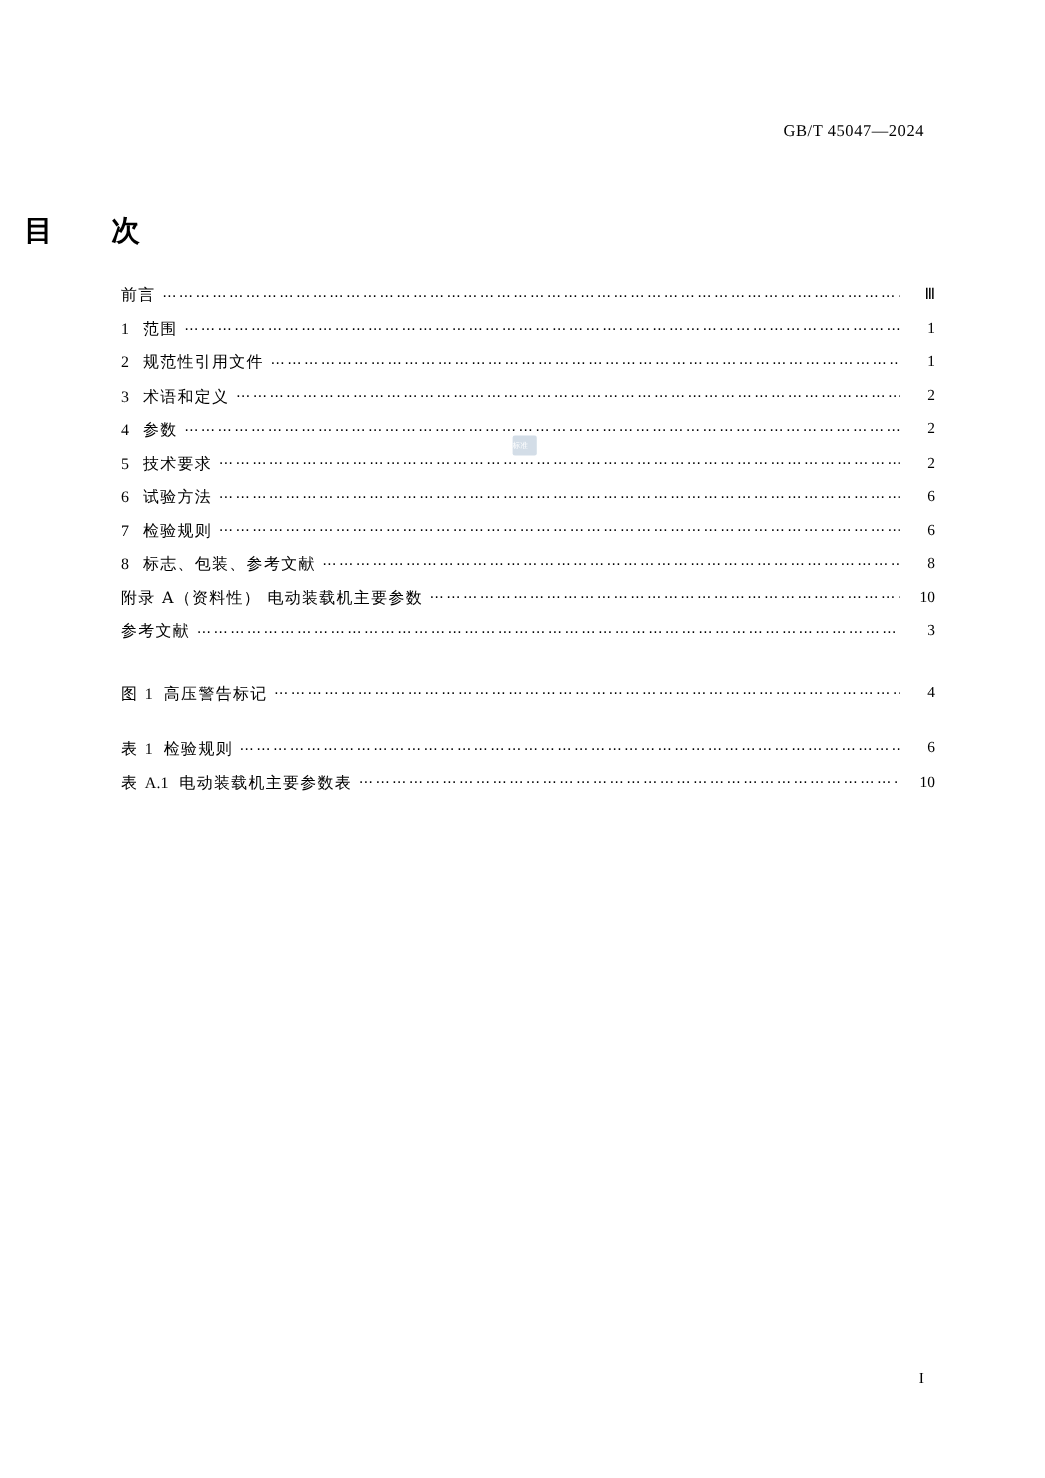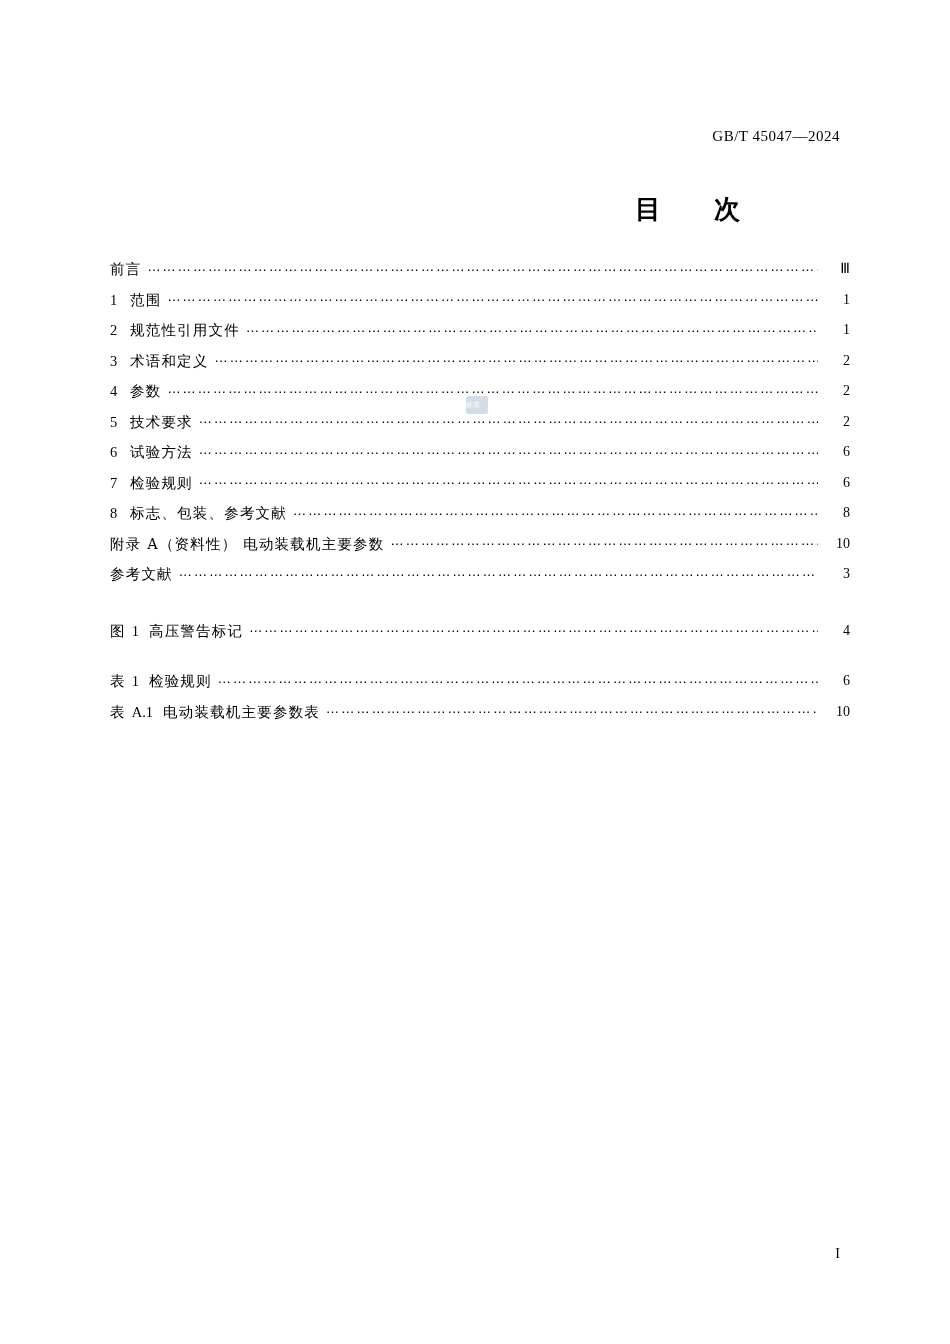--- a/index.html
+++ b/index.html
@@ -16,33 +16,33 @@
     overflow: hidden;
   }
   .page {
     position: relative;
     width: 950px;
     height: 1344px;
     box-sizing: border-box;
   }
   .std-header {
     position: absolute;
-    top: 128px;
+    top: 112px;
     right: 110px;
     font-size: 15px;
     letter-spacing: 0.5px;
     font-family: "Liberation Serif", serif;
     white-space: nowrap;
   }
   .doc-title {
     position: absolute;
     top: 192px;
     left: 0;
     width: 762px;
-    text-align: right;
+    text-align: left;
     font-size: 26px;
     font-weight: bold;
     letter-spacing: 22px;
     text-indent: 22px;
     font-family: "DejaVu Serif", "Liberation Serif", serif;
   }
   .toc {
     position: absolute;
     top: 262px;
     left: 110px;

